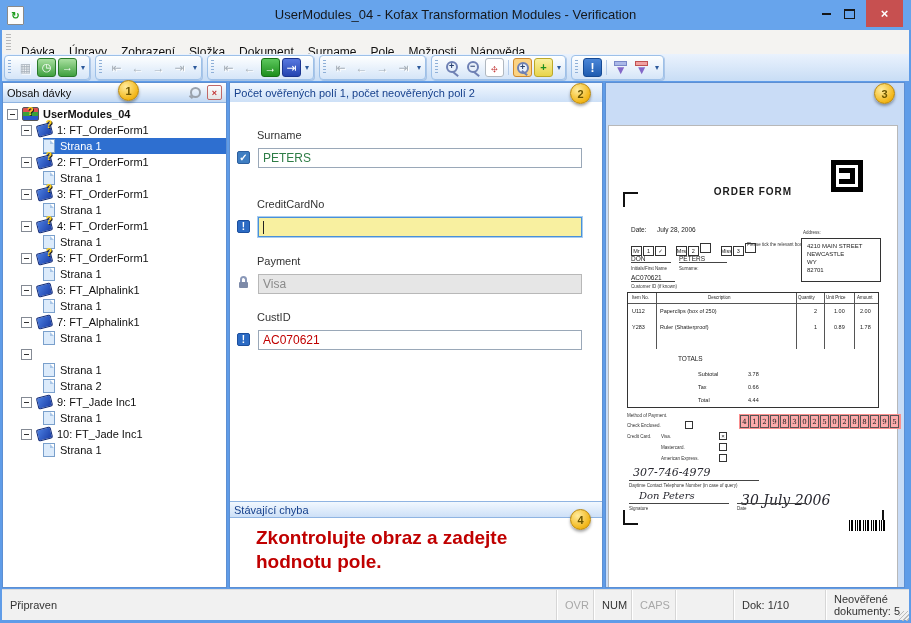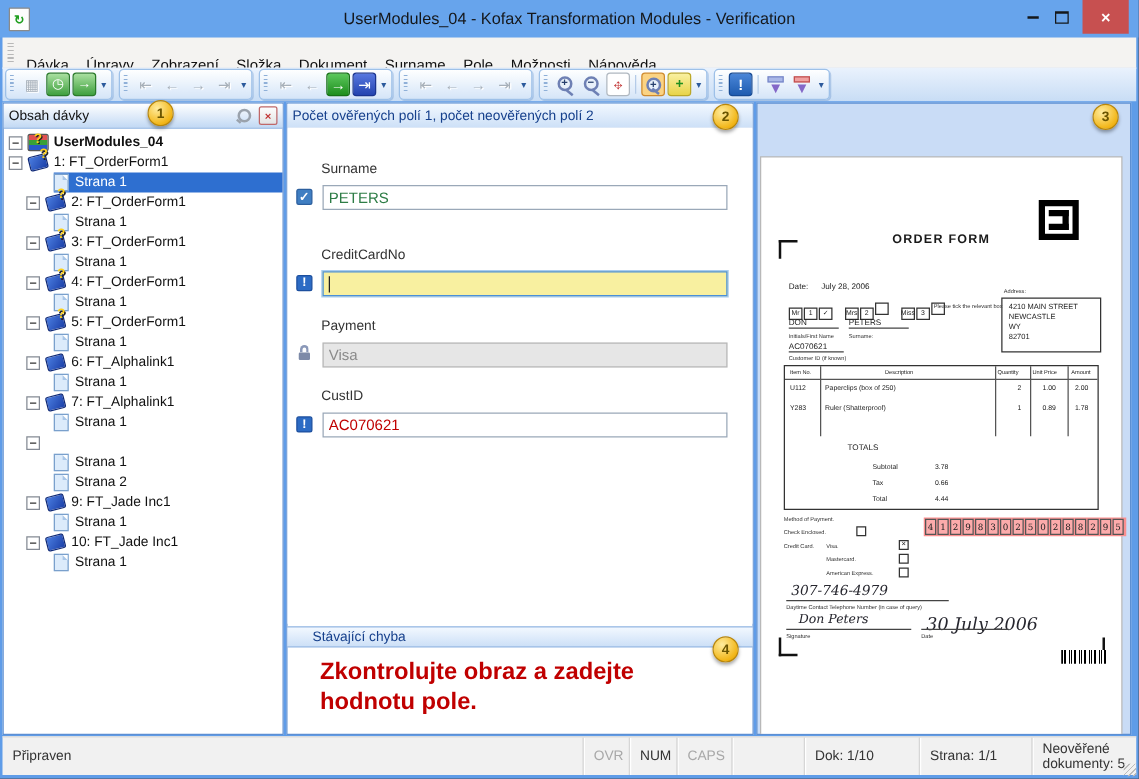--- a/index.html
+++ b/index.html
@@ -110,21 +110,21 @@
   .f-icon{position:absolute;left:7px;width:13px;height:13px;border-radius:2px;display:flex;align-items:center;
       justify-content:center;font-size:10px;font-weight:bold;color:#fff;box-sizing:border-box;}
   .f-check{background:#3f7ec2;border:1px solid #2c5f9e;}
   .f-bang{background:#2c6bc4;border:1px solid #1c4f9e;}
   .f-lock{background:transparent;}
   .f-lock .lock-body{position:absolute;left:2px;bottom:1px;width:9px;height:6px;background:#7d8aa8;border-radius:1px;}
   .f-lock .lock-shackle{position:absolute;left:3px;top:0;width:7px;height:6px;border:2px solid #8a98b8;
       border-bottom:none;border-radius:4px 4px 0 0;box-sizing:border-box;}
   .err-hdr{position:absolute;left:0;right:0;top:418px;height:17px;background:linear-gradient(#f2f8ff,#cde0f7);
       border-top:1px solid #8fb4e2;border-bottom:1px solid #8fb4e2;font-size:11px;color:#16408c;
-      display:flex;align-items:center;padding:0 20px;box-sizing:border-box;}
+      display:flex;align-items:center;padding:0 4px;box-sizing:border-box;}
   .err-msg{position:absolute;left:26px;top:443px;width:330px;font-size:19px;line-height:24px;font-weight:bold;color:#c00000;}
   
   .dv-page{position:absolute;left:3px;top:43px;width:288px;height:540px;background:#fff;
       box-shadow:0 0 0 1px #b8b8b8;color:#222;}
   .dv-page [data-abs]{position:absolute;}
   .d-lab{font-size:4.5px;color:#333;}
   .d-txt{font-size:6.5px;color:#1a1a1a;}
   .d-line{border-bottom:1px solid #444;}
   .hand{font-family:"DejaVu Serif",serif;font-style:italic;color:#26262e;}
   .corner{width:13px;height:13px;position:absolute;}
@@ -297,21 +297,21 @@
       <span class="panel-close">×</span>
     </div>
     <div class="tree">
         <div class="tree-row" style="padding-left: 4px;">
           <span class="toggle"></span>
           <span class="rowc">
             <span class="i-batch"></span>
             <span class="lbl root">UserModules_04</span>
           </span>
         </div>
-        <div class="tree-row" style="padding-left: 4px;">
+        <div class="tree-row" style="padding-left: 18px;">
           <span class="toggle"></span>
           <span class="rowc">
             <span class="i-book unv"></span>
             <span class="lbl">1: FT_OrderForm1</span>
           </span>
         </div>
         <div class="tree-row sel" style="padding-left: 40px;">
           <span class="rowc">
             <span class="i-page"></span>
             <span class="lbl">Strana 1</span>
@@ -579,19 +579,18 @@
   <div class="callout" style="left:874px;top:83px;">3</div>
   <div class="callout" style="left:570px;top:509px;">4</div>
 
   <div class="statusbar">
     <div class="seg first">Připraven</div>
     <div class="seg dim" style="width:37px;">OVR</div>
     <div class="seg" style="width:38px;">NUM</div>
     <div class="seg dim" style="width:44px;">CAPS</div>
     <div class="seg" style="width:58px;"></div>
     <div class="seg" style="width:92px;">Dok: 1/10</div>
-    <div class="seg" style="width:90px;">Strana: 1/1</div>
     <div class="seg two-line" style="width:84px;">
       <span><span>Neověřené</span><br><span>dokumenty: 5</span></span>
     </div>
   </div>
   <span class="grip"></span>
 </div>
 
 </body></html>

